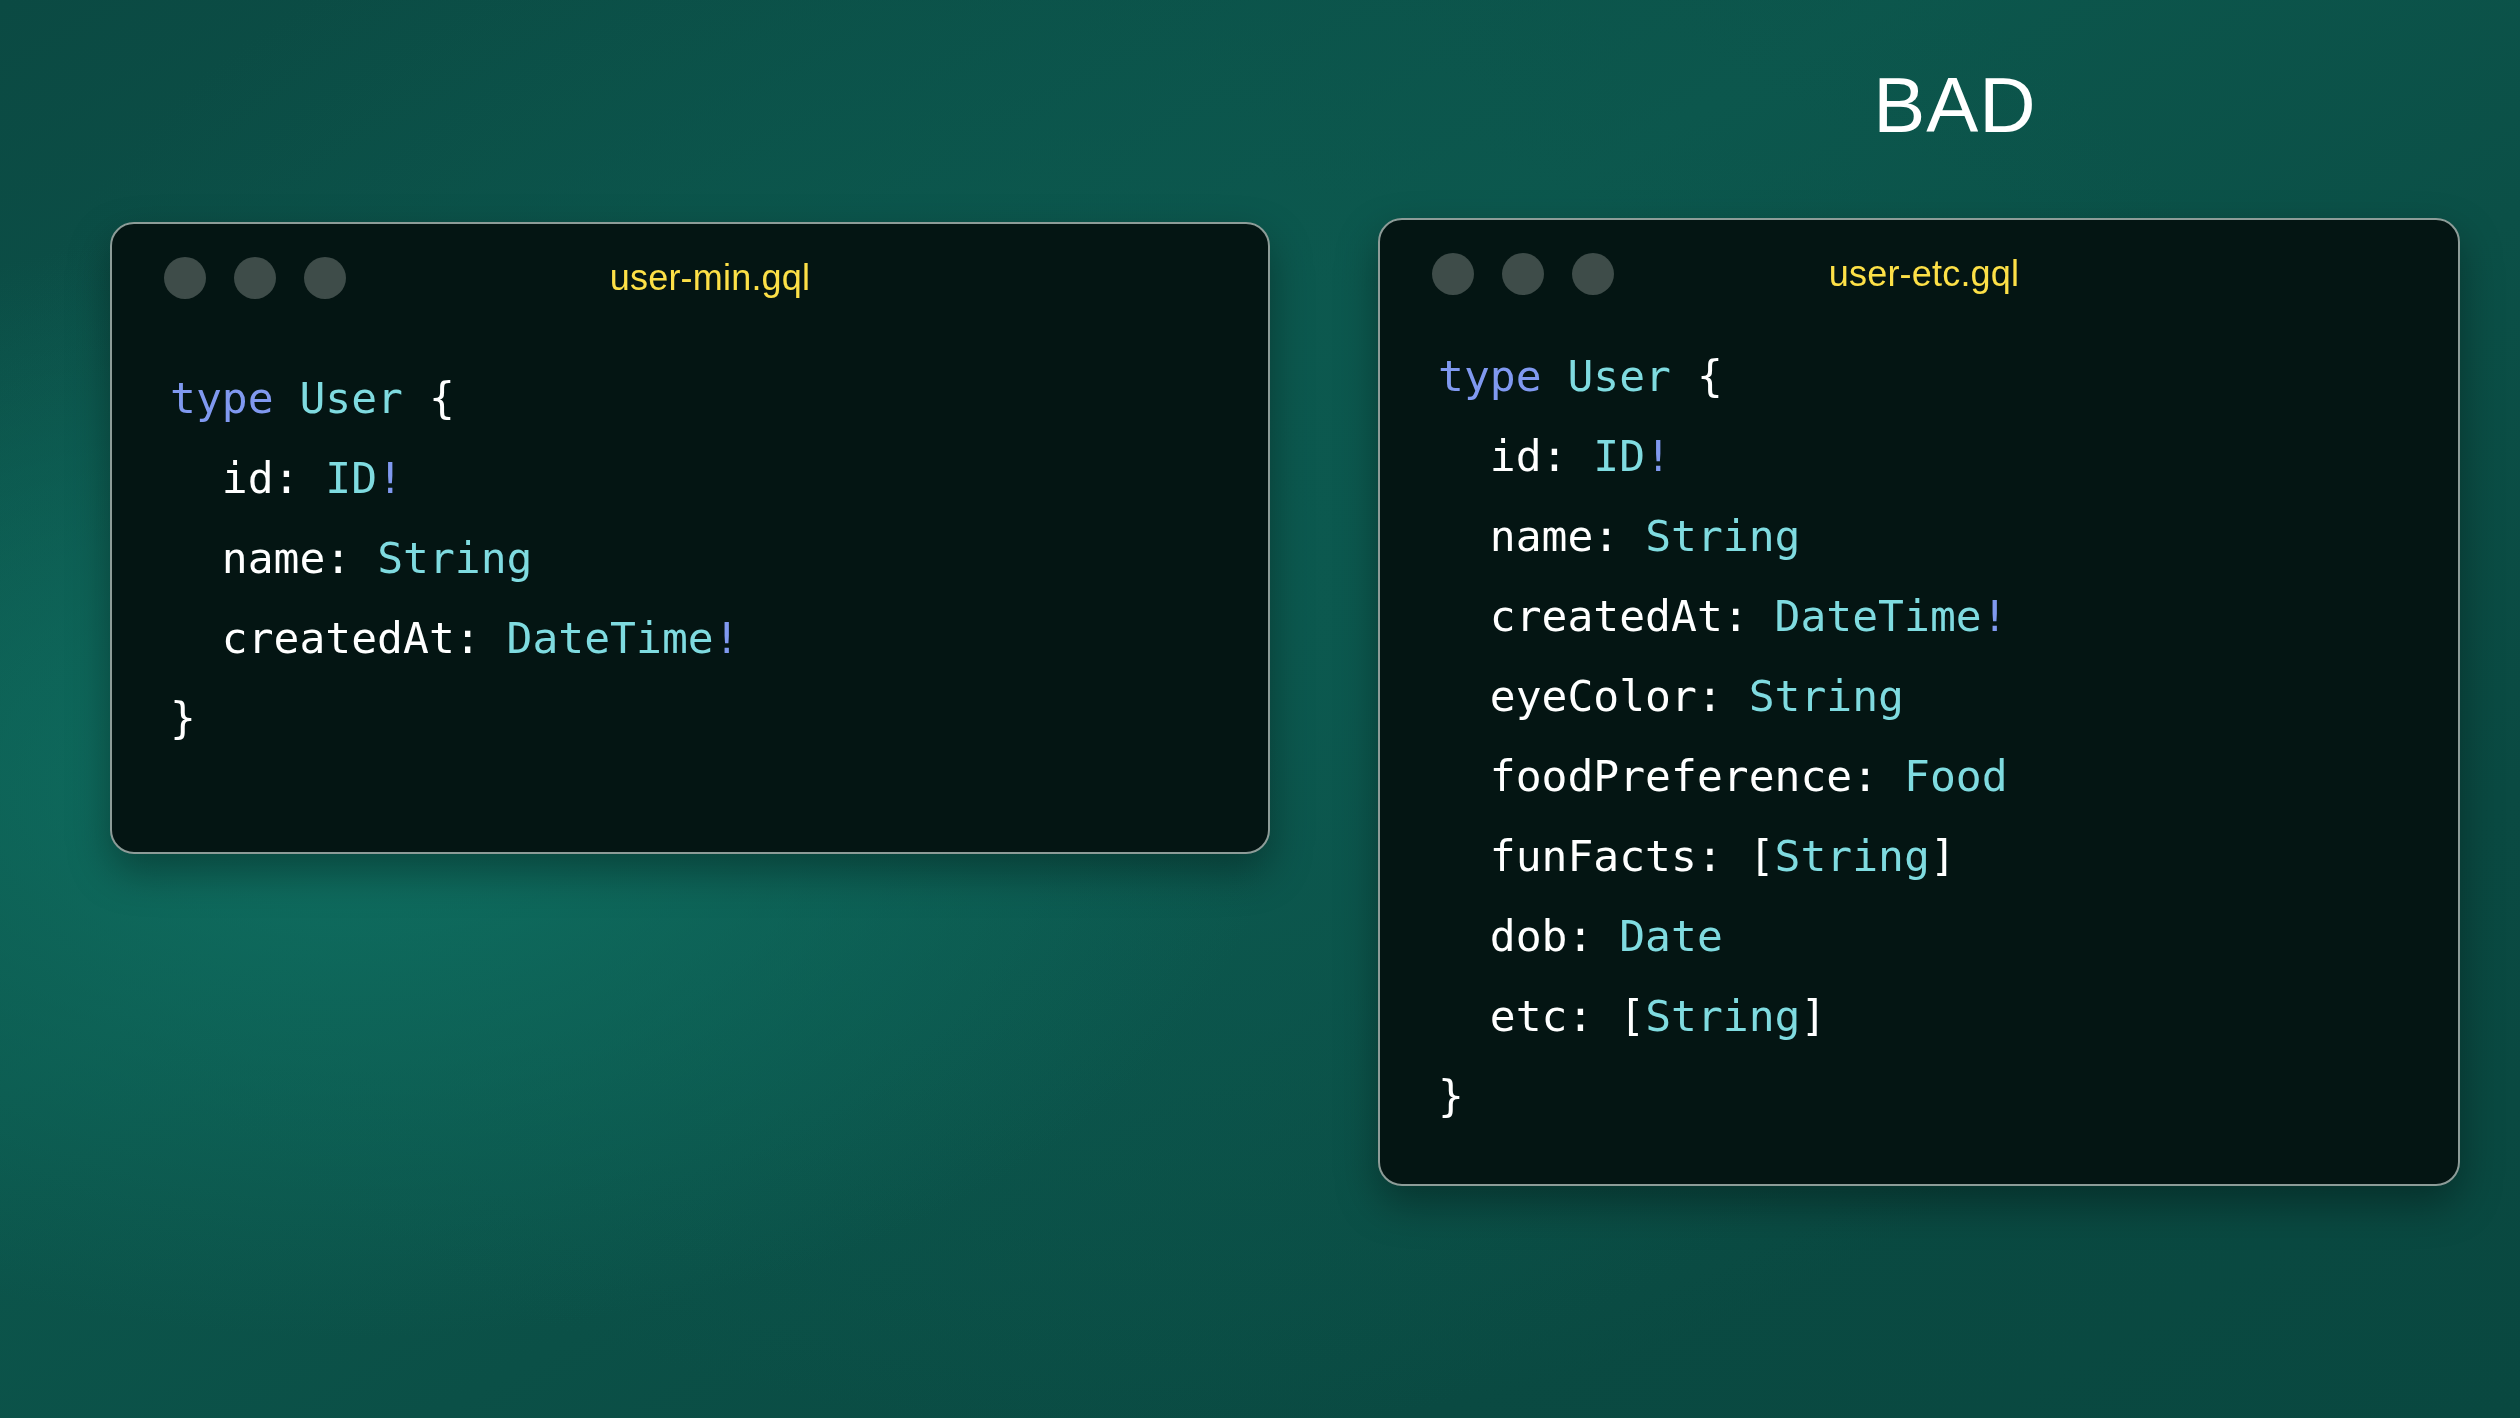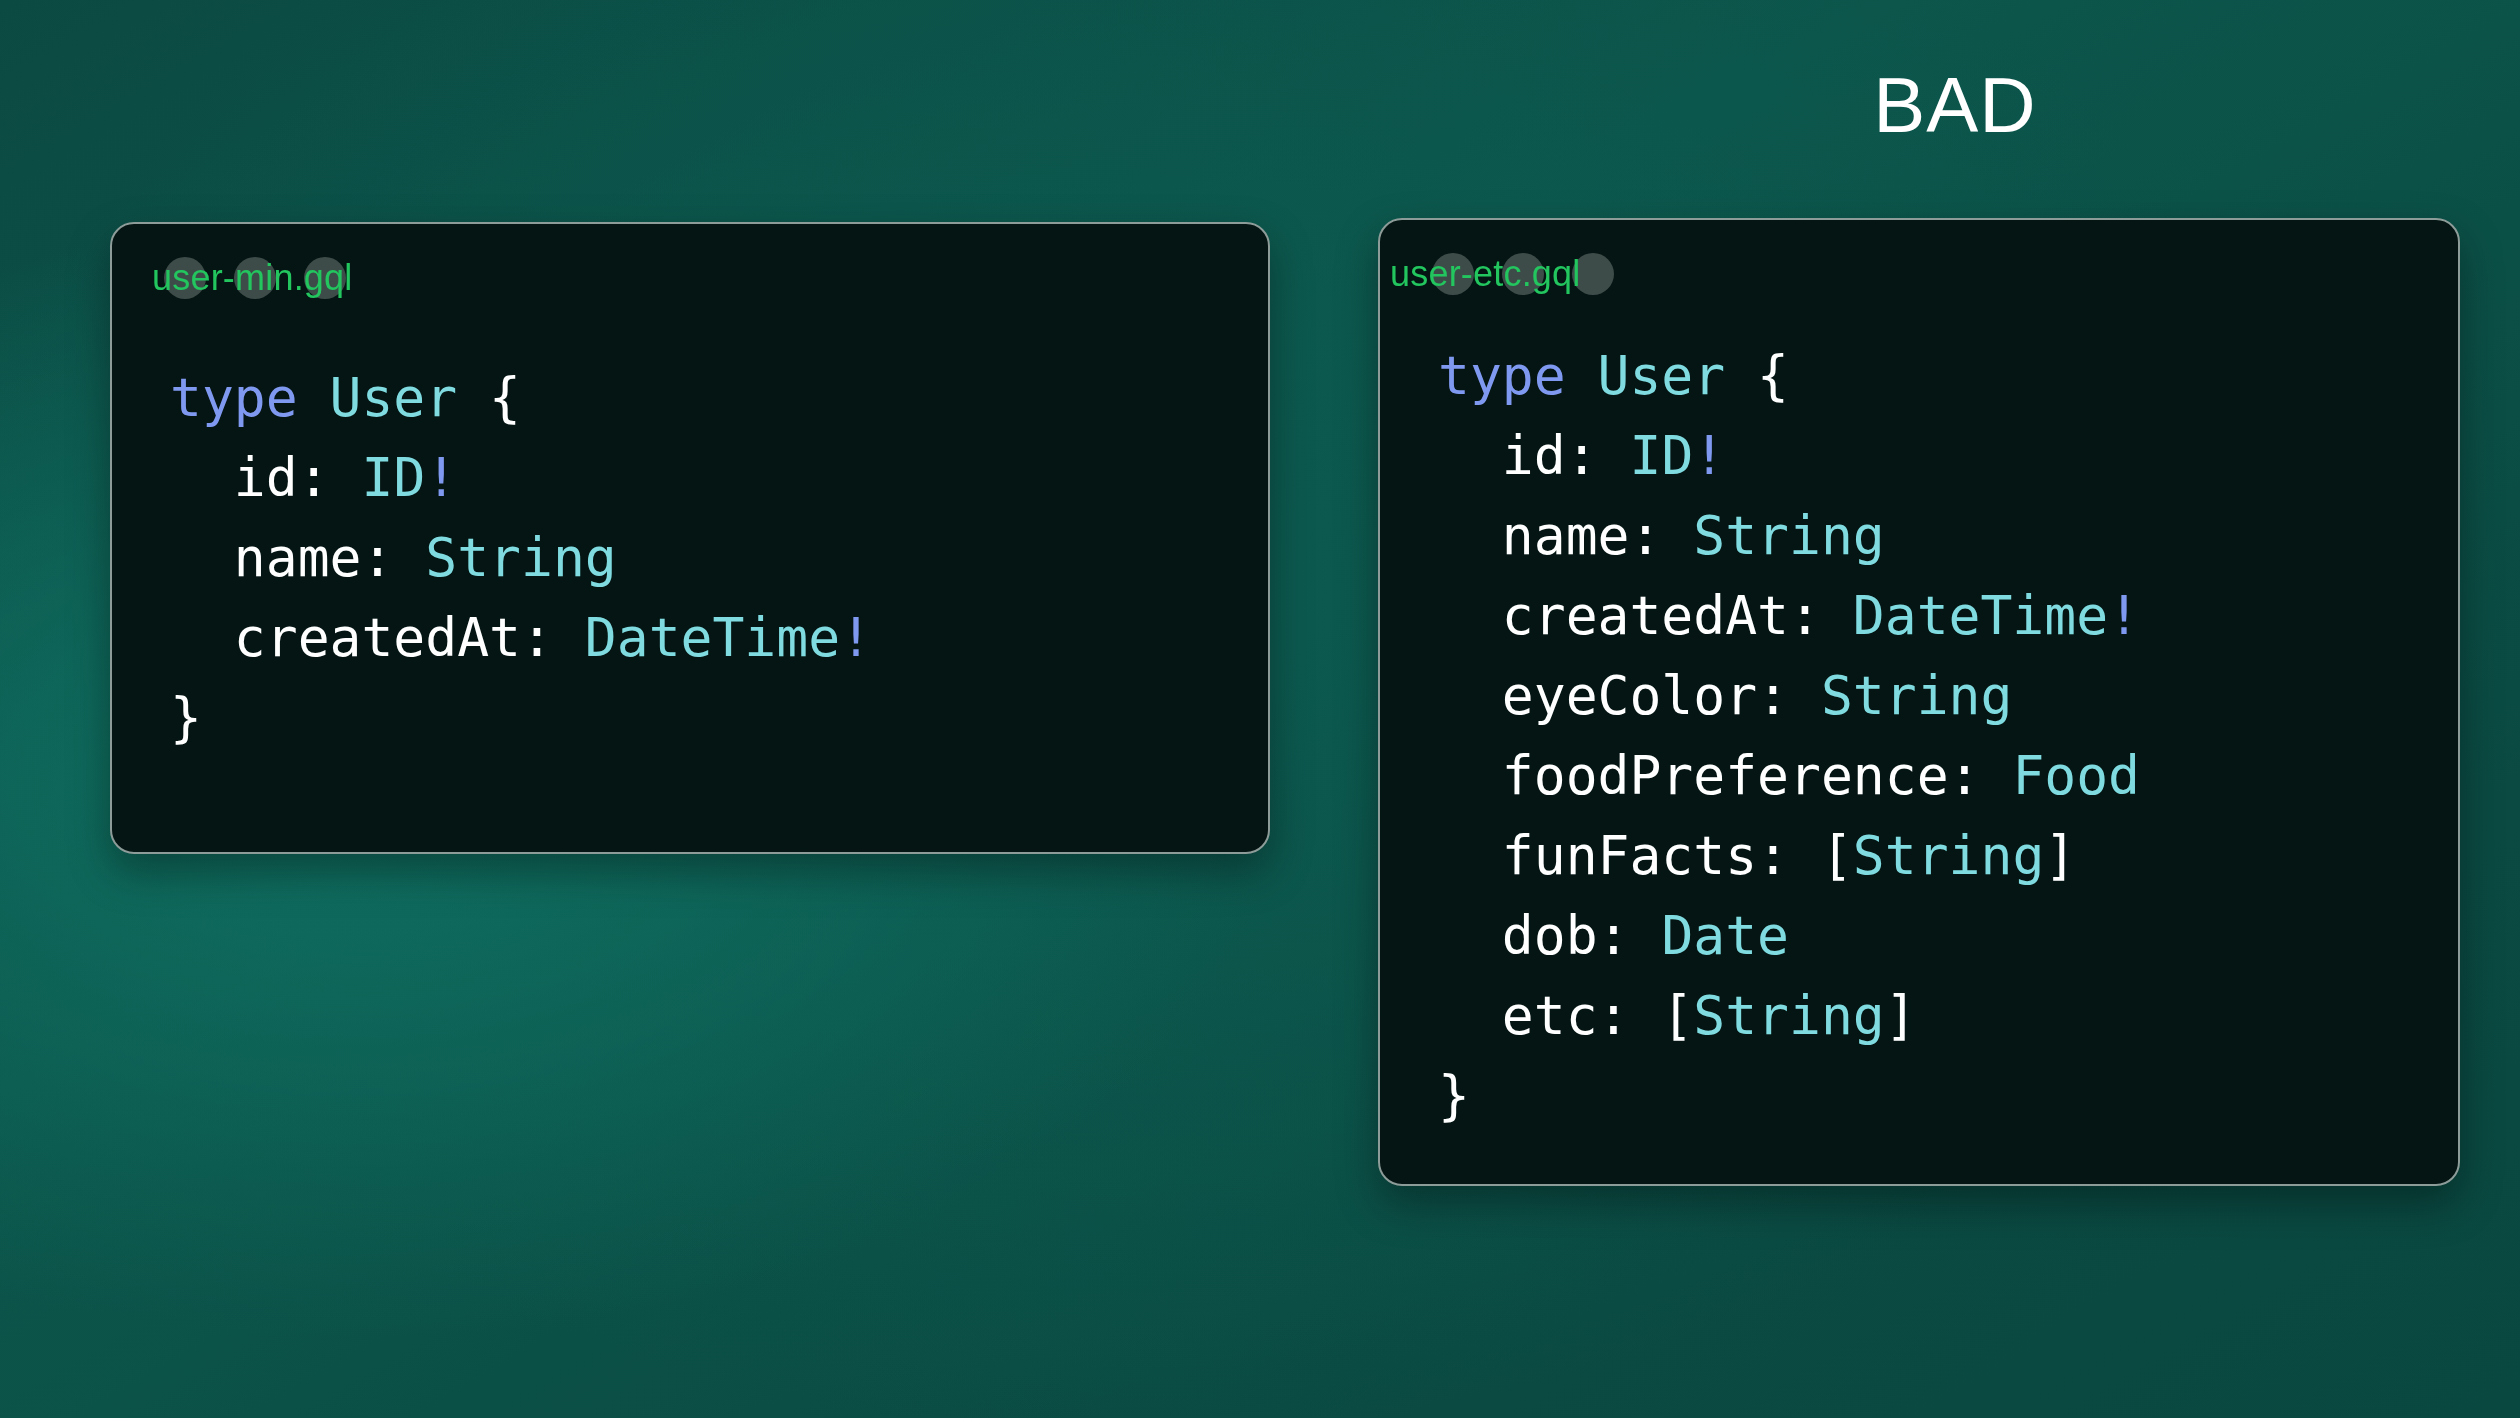--- a/index.html
+++ b/index.html
@@ -56,33 +56,34 @@
   .dots { display:flex; gap:28px; padding-left:52px; }
   .dot {
     width:42px; height:42px;
     border-radius:50%;
     background:#3e4c49;
     flex:0 0 auto;
   }
   .filename {
     position:absolute;
     left:0; right:0;
-    color:#22c55e;
+    text-align:center;
+    color:#fde047;
     font-size:36px;
     font-weight:400;
     letter-spacing:0.2px;
     pointer-events:none;
   }
   #window-good .filename { padding-left:40px; }
   #window-bad  .filename { padding-left:10px; }
 
   
   .code {
     font-family:"DejaVu Sans Mono", monospace;
-    font-size:53px;
+    font-size:43px;
     line-height:80px;
     color:#ffffff;
     white-space:pre;
     padding:26px 0 0 58px;
     letter-spacing:0px;
   }
   #window-bad .code { padding-left:58px; padding-top:8px; }
 
   .line { display:block; height:80px; }
 

